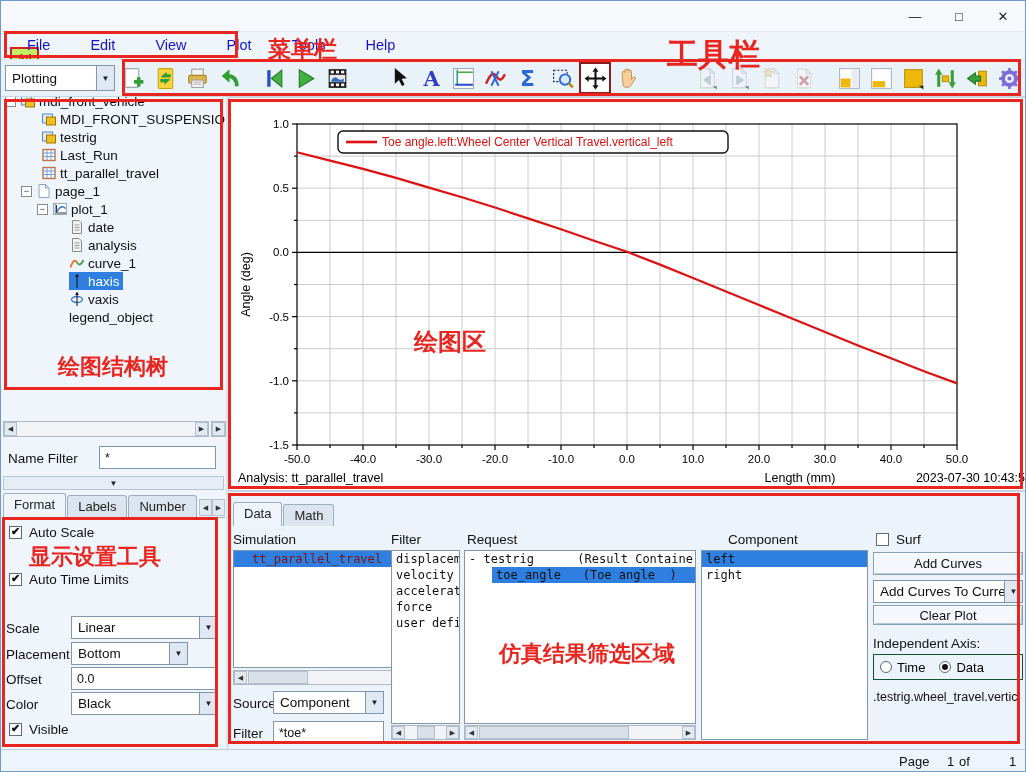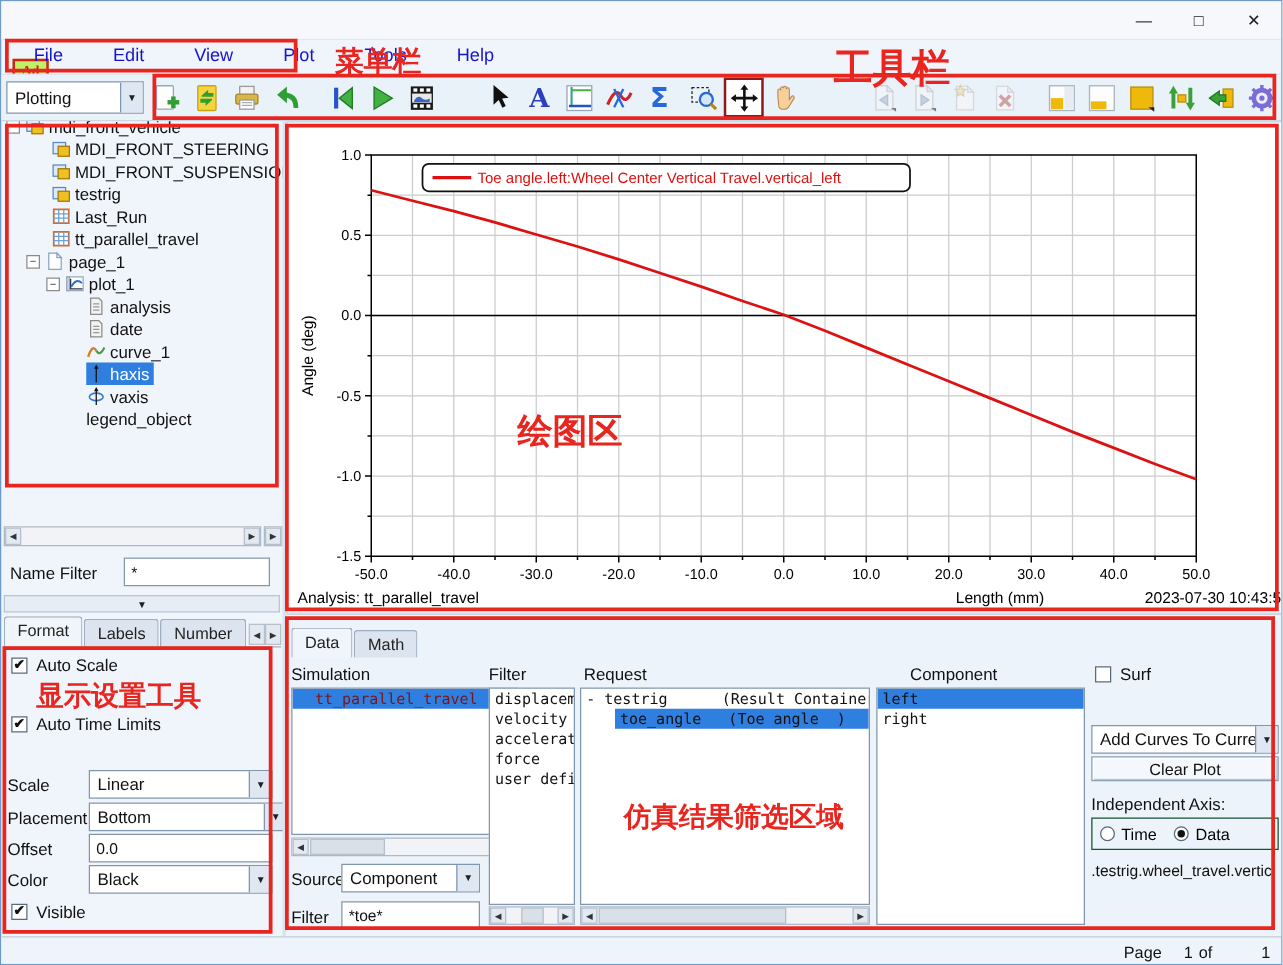--- a/index.html
+++ b/index.html
@@ -330,29 +330,20 @@
             </svg></span>
           <span>mdi_front_vehicle</span>
         </span>
     </div>
     <div class="trow" style="padding-left:38px">
       <span class="tin">
           <span class="ticon"><svg viewBox="0 0 16 16" xmlns="http://www.w3.org/2000/svg">
               <rect x="1.5" y="3" width="10" height="9" fill="#dcebfb" stroke="#5b87c0"></rect>
               <rect x="5.5" y="6" width="9" height="8" fill="#f0c020" stroke="#a07800"></rect>
             </svg></span>
-          <span>MDI_FRONT_STEERING</span>
-        </span>
-    </div>
-    <div class="trow" style="padding-left:38px">
-      <span class="tin">
-          <span class="ticon"><svg viewBox="0 0 16 16" xmlns="http://www.w3.org/2000/svg">
-              <rect x="1.5" y="3" width="10" height="9" fill="#dcebfb" stroke="#5b87c0"></rect>
-              <rect x="5.5" y="6" width="9" height="8" fill="#f0c020" stroke="#a07800"></rect>
-            </svg></span>
           <span>MDI_FRONT_SUSPENSION</span>
         </span>
     </div>
     <div class="trow" style="padding-left:38px">
       <span class="tin">
           <span class="ticon"><svg viewBox="0 0 16 16" xmlns="http://www.w3.org/2000/svg">
               <rect x="1.5" y="3" width="10" height="9" fill="#dcebfb" stroke="#5b87c0"></rect>
               <rect x="5.5" y="6" width="9" height="8" fill="#f0c020" stroke="#a07800"></rect>
             </svg></span>
           <span>testrig</span>
@@ -405,32 +396,32 @@
         </span>
     </div>
     <div class="trow" style="padding-left:66px">
       <span class="tin">
           <span class="ticon"><svg viewBox="0 0 16 16" xmlns="http://www.w3.org/2000/svg">
               <path d="M3.5 1.5 L10 1.5 12.5 4 12.5 14.5 3.5 14.5 Z" fill="#f2f2f2" stroke="#8a8a8a"></path>
               <line x1="5.5" y1="6" x2="10.5" y2="6" stroke="#999"></line>
               <line x1="5.5" y1="8.5" x2="10.5" y2="8.5" stroke="#999"></line>
               <line x1="5.5" y1="11" x2="10.5" y2="11" stroke="#999"></line>
             </svg></span>
-          <span>analysis</span>
+          <span>date</span>
         </span>
     </div>
     <div class="trow" style="padding-left:66px">
       <span class="tin">
           <span class="ticon"><svg viewBox="0 0 16 16" xmlns="http://www.w3.org/2000/svg">
               <path d="M3.5 1.5 L10 1.5 12.5 4 12.5 14.5 3.5 14.5 Z" fill="#f2f2f2" stroke="#8a8a8a"></path>
               <line x1="5.5" y1="6" x2="10.5" y2="6" stroke="#999"></line>
               <line x1="5.5" y1="8.5" x2="10.5" y2="8.5" stroke="#999"></line>
               <line x1="5.5" y1="11" x2="10.5" y2="11" stroke="#999"></line>
             </svg></span>
-          <span>date</span>
+          <span>analysis</span>
         </span>
     </div>
     <div class="trow" style="padding-left:66px">
       <span class="tin">
           <span class="ticon"><svg viewBox="0 0 16 16" xmlns="http://www.w3.org/2000/svg">
               <path d="M1.5 12.5 Q5 2 8 7.5" stroke="#e07820" stroke-width="1.8" fill="none"></path>
               <path d="M8 7.5 Q11 12.5 14.5 5" stroke="#49a049" stroke-width="1.8" fill="none"></path>
             </svg></span>
           <span>curve_1</span>
         </span>
@@ -501,21 +492,21 @@
       </span>
     <span>Auto Time Limits</span>
   </div>
 
   <span class="lbl" style="left:5px;top:620px">Scale</span>
   <div class="combo" style="position:absolute;left:70px;top:615px;width:147px;height:23px">
     <span class="cval">Linear</span>
     <span class="cbtn">▼</span>
   </div>
   <span class="lbl" style="left:5px;top:646px">Placement</span>
-  <div class="combo" style="position:absolute;left:70px;top:641px;width:159px;height:23px">
+  <div class="combo" style="position:absolute;left:70px;top:641px;width:117px;height:23px">
     <span class="cval">Bottom</span>
     <span class="cbtn">▼</span>
   </div>
   <span class="lbl" style="left:5px;top:671px">Offset</span>
   <div class="field" style="left:70px;top:666px;width:147px;height:23px">
     <span>0.0</span>
   </div>
   <span class="lbl" style="left:5px;top:696px">Color</span>
   <div class="combo" style="position:absolute;left:70px;top:691px;width:147px;height:23px">
     <span class="cval">Black</span>
@@ -676,20 +667,23 @@
 
     <div class="listbox" style="left:472px;top:58px;width:167px;height:190px">
       <div class="lrow selected">left</div>
       <div class="lrow">right</div>
     </div>
 
     <div class="cbrow" style="left:647px;top:40px">
       <span class="cb"></span>
       <span>Surf</span>
     </div>
+    <div class="btn" style="left:644px;top:60px;width:150px;height:23px">
+      <span>Add Curves</span>
+    </div>
     <div class="combo" style="position:absolute;left:644px;top:88px;width:150px;height:23px">
       <span class="cval">Add Curves To Curren</span>
       <span class="cbtn">▼</span>
     </div>
     <div class="btn" style="left:644px;top:113px;width:150px;height:20px">
       <span>Clear Plot</span>
     </div>
     <span class="hdr" style="left:644px;top:144px">Independent Axis:</span>
     <div class="dp" style="left:644px;top:162px;width:150px;height:26px;border:1px solid #14532d;display:flex;align-items:center;padding-left:6px">
       <span class="radio"></span>
@@ -708,16 +702,17 @@
   </div>
 
   <div class="anno" style="left:3px;top:30px;width:234px;height:27px"></div>
   <div class="anno" style="left:121px;top:58px;width:899px;height:37px"></div>
   <div class="anno" style="left:3px;top:98px;width:219px;height:291px"></div>
   <div class="anno" style="left:227px;top:98px;width:795px;height:390px"></div>
   <div class="anno" style="left:1px;top:516px;width:216px;height:230px"></div>
   <div class="anno" style="left:227px;top:492px;width:792px;height:251px"></div>
   <div class="anno-label" style="left:267px;top:33px;font-size:23px">菜单栏</div>
   <div class="anno-label" style="left:666px;top:33px;font-size:31px">工具栏</div>
-  <div class="anno-label" style="left:413px;top:325px;font-size:28px">绘图区</div>
+  <div class="anno-label" style="left:57px;top:351px;font-size:22px">绘图结构树</div>
+  <div class="anno-label" style="left:413px;top:325px;font-size:24px">绘图区</div>
   <div class="anno-label" style="left:498px;top:638px;font-size:22px">仿真结果筛选区域</div>
   <div class="anno-label" style="left:28px;top:541px;font-size:22px">显示设置工具</div>
 </div>
 
 </body></html>

